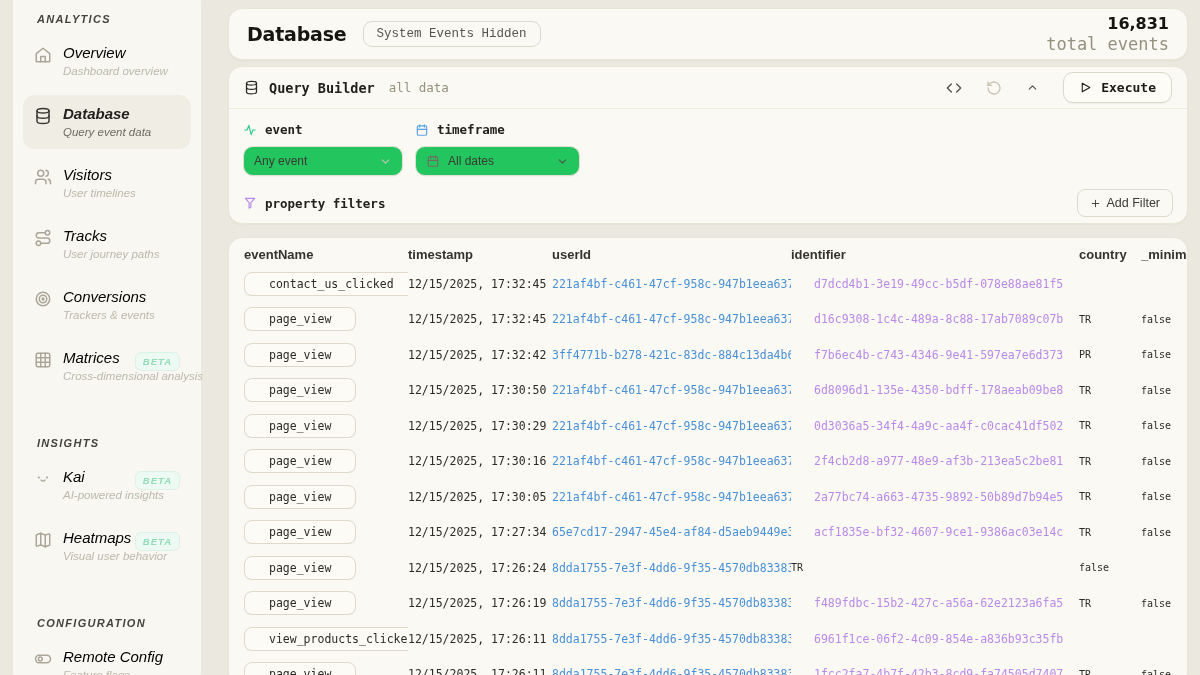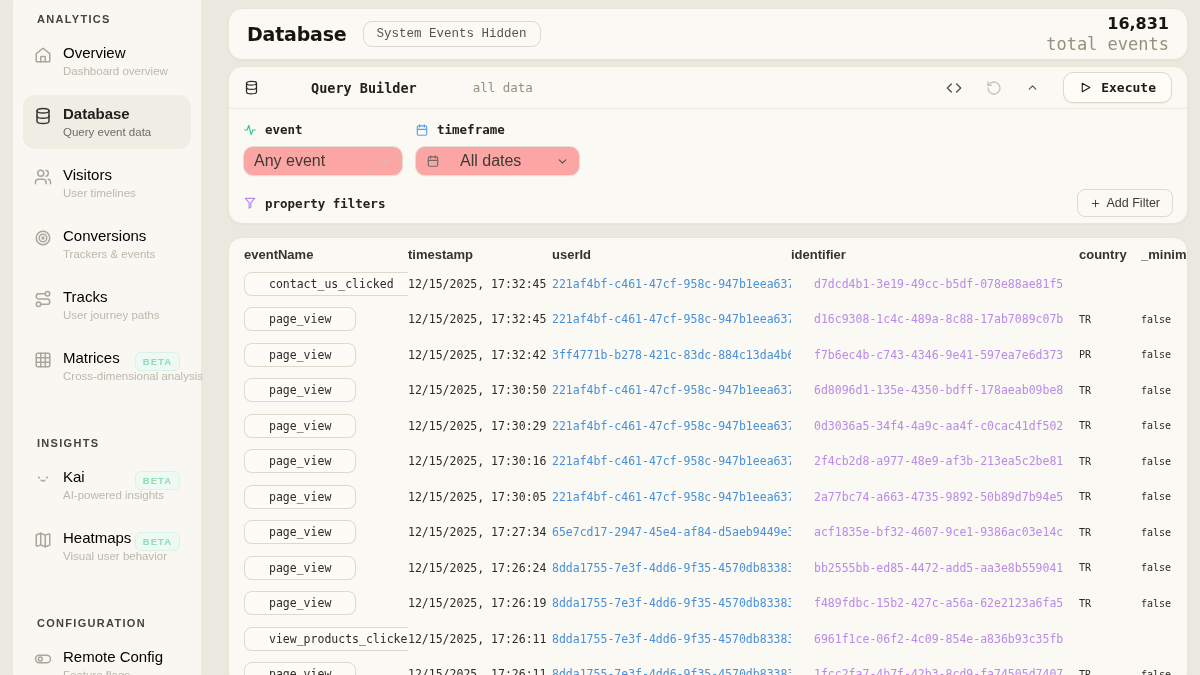--- a/index.html
+++ b/index.html
@@ -12,21 +12,21 @@
   }
 
   .icon { display:inline-flex; align-items:center; justify-content:center; flex:none; }
   .icon svg { width:100%; height:100%; display:block; }
 
   
   .sidebar {
     position:absolute; left:12px; top:-12px; width:190px; height:700px;
     background:#f8f7f1; border:1px solid #eae7dc; border-radius:14px;
   }
-  .side-section { margin-top:14px; }
+  .side-section { margin-top:14px;font-style:italic; }
   .side-section.gap-lg { margin-top:34px; }
   .section-label {
     padding:10px 0 2px 24px; font-size:11px; font-weight:700;
     letter-spacing:1.3px; color:#45433c;
   }
   .nav-item {
     display:flex; align-items:flex-start; gap:11px;
     margin:7px 10px 0; padding:9px 11px; border-radius:12px; cursor:pointer;
   }
   .nav-item.active { background:#efede4; }
@@ -56,21 +56,21 @@
   .sys-badge {
     margin-left:16px; font-size:12.5px; color:#55534b; background:#faf9f3;
     border:1px solid #ddd9cc; border-radius:9px; padding:5px 13px; cursor:pointer;font-family:Liberation Mono, monospace;
   }
   .totals { margin-left:auto; text-align:right; }
   .total-count { font-family:"DejaVu Sans", sans-serif; font-size:16px; font-weight:800; color:#16150f; }
   .total-label { font-family:"DejaVu Sans Mono", monospace; font-size:17px; color:#93907f; margin-top:1px; }
 
   
   #qb-card { top:66px; height:158px; }
-  .qb-toolbar { height:42px; display:flex; align-items:center; padding:0 15px; border-bottom:1px solid #eceadd;gap:42px; }
+  .qb-toolbar { height:42px; display:flex; align-items:center; padding:0 15px; border-bottom:1px solid #eceadd; }
   .qb-db-icon { width:15px; height:15px; color:#2c2a24; }
   .qb-title { font-family:"DejaVu Sans Mono", monospace; font-size:13.5px; font-weight:700; color:#22211b; margin-left:10px; }
   .qb-scope { font-family:"DejaVu Sans Mono", monospace; font-size:12.5px; color:#94917f; margin-left:14px; }
   .qb-actions { margin-left:auto; display:flex; align-items:center; gap:24px; }
   .tool-icon { width:16px; height:16px; color:#52504a; cursor:pointer; }
   .tool-icon.muted { color:#c6c2b4; }
   .tool-icon.small { width:13px; height:13px; }
   .execute-btn {
     display:flex; align-items:center; gap:9px; padding:7px 15px;
     background:#fdfcf7; border:1px solid #dbd7ca; border-radius:10px;
@@ -82,23 +82,23 @@
   .qb-body { padding:13px 14px 0; }
   .fields-row { display:flex; }
   .fgroup { width:160px; margin-right:12px; }
   .fgroup.tf { width:165px; }
   .field-label { display:flex; align-items:center; gap:8px; font-family:"DejaVu Sans Mono", monospace; font-size:12.5px; font-weight:700; color:#23221c; }
   .field-label .icon { width:14px; height:14px; }
   .ic-green { color:#2ecb8d; }
   .ic-blue  { color:#5aa2ec; }
   .ic-purple{ color:#b88af0; }
   .select {
-    margin-top:9px; height:30px; display:flex; align-items:center; gap:20px;
-    padding:0 10px; background:#fca5a5; border:1px solid #e2ded1; border-radius:10px;
-    font-size:16px; color:#3c3a33; cursor:pointer; box-shadow:0 1px 1px rgba(40,36,25,.03);
+    margin-top:9px; height:30px; display:flex; align-items:center; gap:8px;
+    padding:0 10px; background:#22c55e; border:1px solid #e2ded1; border-radius:10px;
+    font-size:12px; color:#3c3a33; cursor:pointer; box-shadow:0 1px 1px rgba(40,36,25,.03);
   }
   .select .chev { width:13px; height:13px; margin-left:auto; color:#c9c5b7; }
   .select .chev.dark { color:#52504a; }
   .select .cal { width:14px; height:14px; color:#706d62; }
   .filters-row { display:flex; align-items:center; margin-top:13px; }
   .add-filter-btn {
     margin-left:auto; display:flex; align-items:center; gap:6px;
     padding:6px 12px; border:1px solid #ddd9cc; border-radius:8px;
     font-size:12.5px; color:#3b3932; background:#faf9f3; cursor:pointer;
   }
@@ -171,42 +171,42 @@
           </span>
     <span class="nav-text">
       <span class="nav-title" style="display:block">Visitors</span>
       <span class="nav-sub" style="display:block">User timelines</span>
     </span>
   </div>
 
   <div class="nav-item">
     <span class="icon nav-icon">
             <svg viewBox="0 0 24 24" fill="none" stroke="currentColor" stroke-width="2" stroke-linecap="round" stroke-linejoin="round">
+              <circle cx="6" cy="19" r="3"></circle>
+              <path d="M9 19h8.5a3.5 3.5 0 0 0 0-7h-11a3.5 3.5 0 0 1 0-7H15"></path>
+              <circle cx="18" cy="5" r="3"></circle>
+            </svg>
+          </span>
+    <span class="nav-text">
+      <span class="nav-title" style="display:block">Tracks</span>
+      <span class="nav-sub" style="display:block">User journey paths</span>
+    </span>
+  </div>
+
+  <div class="nav-item">
+    <span class="icon nav-icon">
+            <svg viewBox="0 0 24 24" fill="none" stroke="currentColor" stroke-width="2" stroke-linecap="round" stroke-linejoin="round">
               <circle cx="12" cy="12" r="9"></circle>
               <circle cx="12" cy="12" r="5"></circle>
               <circle cx="12" cy="12" r="1.2"></circle>
             </svg>
           </span>
     <span class="nav-text">
       <span class="nav-title" style="display:block">Conversions</span>
       <span class="nav-sub" style="display:block">Trackers &amp; events</span>
-    </span>
-  </div>
-
-  <div class="nav-item">
-    <span class="icon nav-icon">
-            <svg viewBox="0 0 24 24" fill="none" stroke="currentColor" stroke-width="2" stroke-linecap="round" stroke-linejoin="round">
-              <circle cx="6" cy="19" r="3"></circle>
-              <path d="M9 19h8.5a3.5 3.5 0 0 0 0-7h-11a3.5 3.5 0 0 1 0-7H15"></path>
-              <circle cx="18" cy="5" r="3"></circle>
-            </svg>
-          </span>
-    <span class="nav-text">
-      <span class="nav-title" style="display:block">Tracks</span>
-      <span class="nav-sub" style="display:block">User journey paths</span>
     </span>
   </div>
 
   <div class="nav-item">
     <span class="icon nav-icon">
             <svg viewBox="0 0 24 24" fill="none" stroke="currentColor" stroke-width="2" stroke-linecap="round" stroke-linejoin="round">
               <rect x="3" y="3" width="18" height="18" rx="2"></rect>
               <path d="M3 9h18M3 15h18M9 3v18M15 3v18"></path>
             </svg>
           </span>
@@ -491,24 +491,20 @@
       <span class="id-text">acf1835e-bf32-4607-9ce1-9386ac03e14c</span>
     </span>
     <span class="cell cty-cell">TR</span>
     <span class="cell min-cell">false</span>
   </div>
 
   <div class="grid-cols trow">
     <span class="cell"><span class="badge-pill">page_view</span></span>
     <span class="cell ts-cell">12/15/2025, 17:26:24</span>
     <span class="cell uid-cell">8dda1755-7e3f-4dd6-9f35-4570db833832</span>
-    <span class="cell id-cell">
-      <span class="icon fp-icon"></span>
-      <span class="id-text">bb2555bb-ed85-4472-add5-aa3e8b559041</span>
-    </span>
     <span class="cell cty-cell">TR</span>
     <span class="cell min-cell">false</span>
   </div>
 
   <div class="grid-cols trow">
     <span class="cell"><span class="badge-pill">page_view</span></span>
     <span class="cell ts-cell">12/15/2025, 17:26:19</span>
     <span class="cell uid-cell">8dda1755-7e3f-4dd6-9f35-4570db833832</span>
     <span class="cell id-cell">
       <span class="icon fp-icon"></span>

